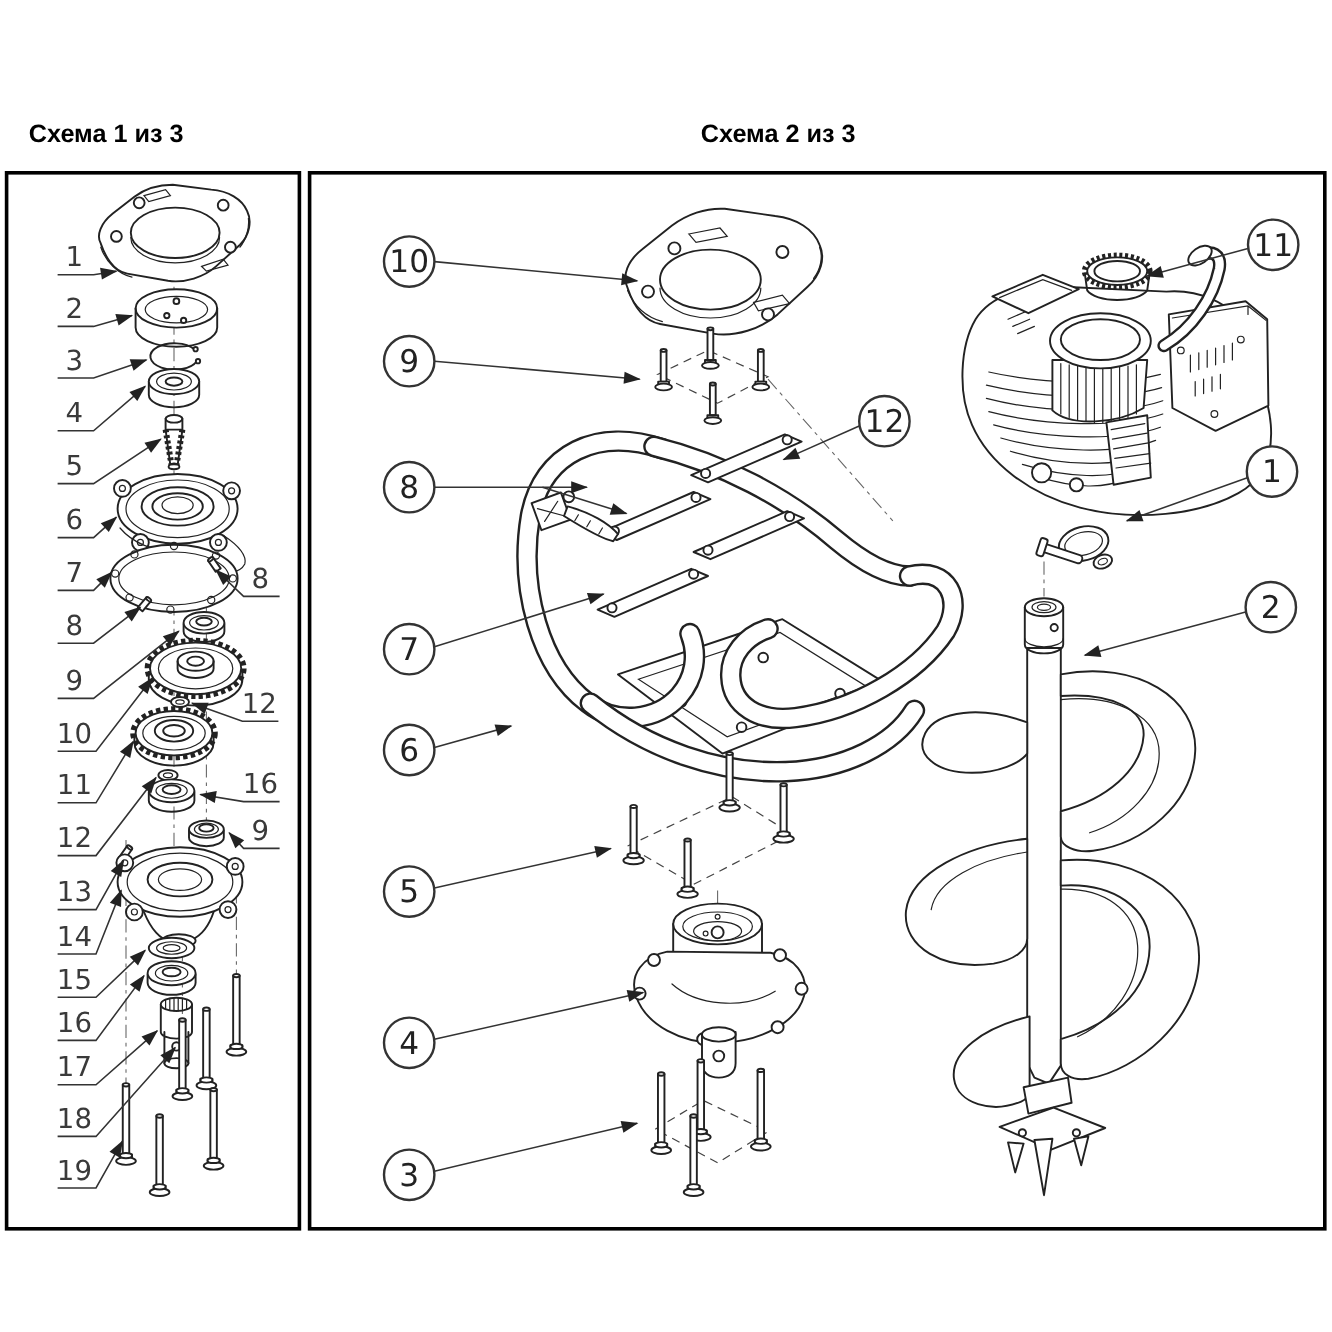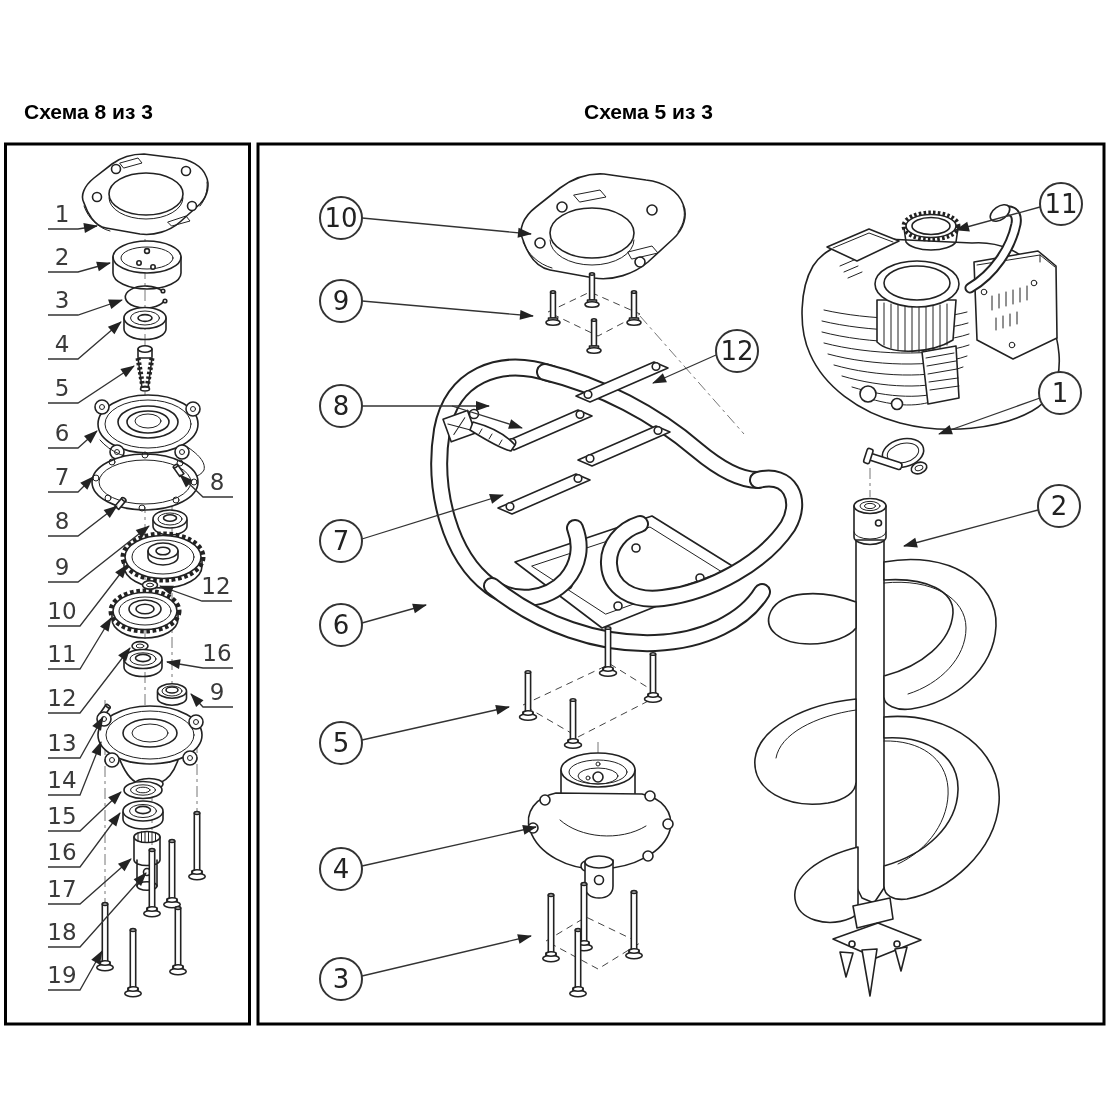--- a/index.html
+++ b/index.html
@@ -21,22 +21,22 @@
   .tube2{fill:none;stroke:#222;stroke-width:11;stroke-linecap:round;}
   .tubi2{fill:none;stroke:#fff;stroke-width:7;stroke-linecap:round;}
   .cir{fill:#fff;stroke:#333;stroke-width:2;}
   .plbl{font-size:23px;fill:#3a3a3a;}
   .clbl{font-size:26px;fill:#222;}
   .pbord{fill:none;stroke:#000;stroke-width:3;}
 </style>
 </head>
 <body>
 
-<div class="title" id="t1">Схема 8 из 3</div>
-<div class="title" id="t2">Схема 5 из 3</div>
+<div class="title" id="t1">Схема 1 из 3</div>
+<div class="title" id="t2">Схема 2 из 3</div>
 
 <svg width="1110" height="1110" viewBox="0 0 1110 1110">
 <defs>
   <marker id="arw" markerUnits="userSpaceOnUse" markerWidth="16" markerHeight="12" refX="14" refY="6" orient="auto">
     <path d="M1,1 L15,6 L1,11 Z" fill="#222"></path>
   </marker>
   <g id="bolt58">
     <rect x="-2.7" y="-58" width="5.4" height="58" class="fw"></rect>
     <ellipse cx="0" cy="-58" rx="2.7" ry="1.4" class="fw"></ellipse>
     <rect x="-5" y="0" width="10" height="5.5" class="fw"></rect>

